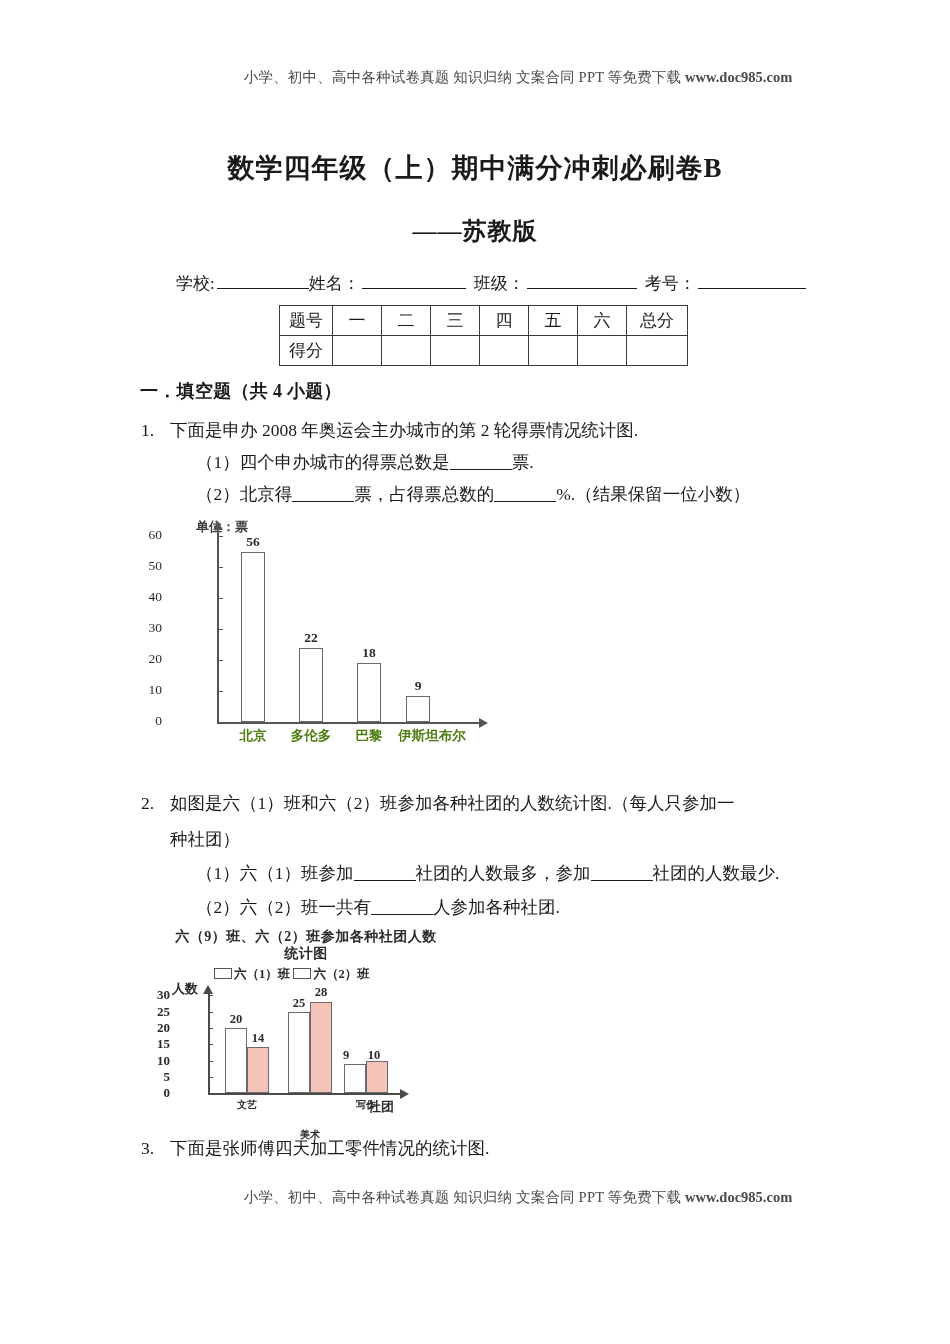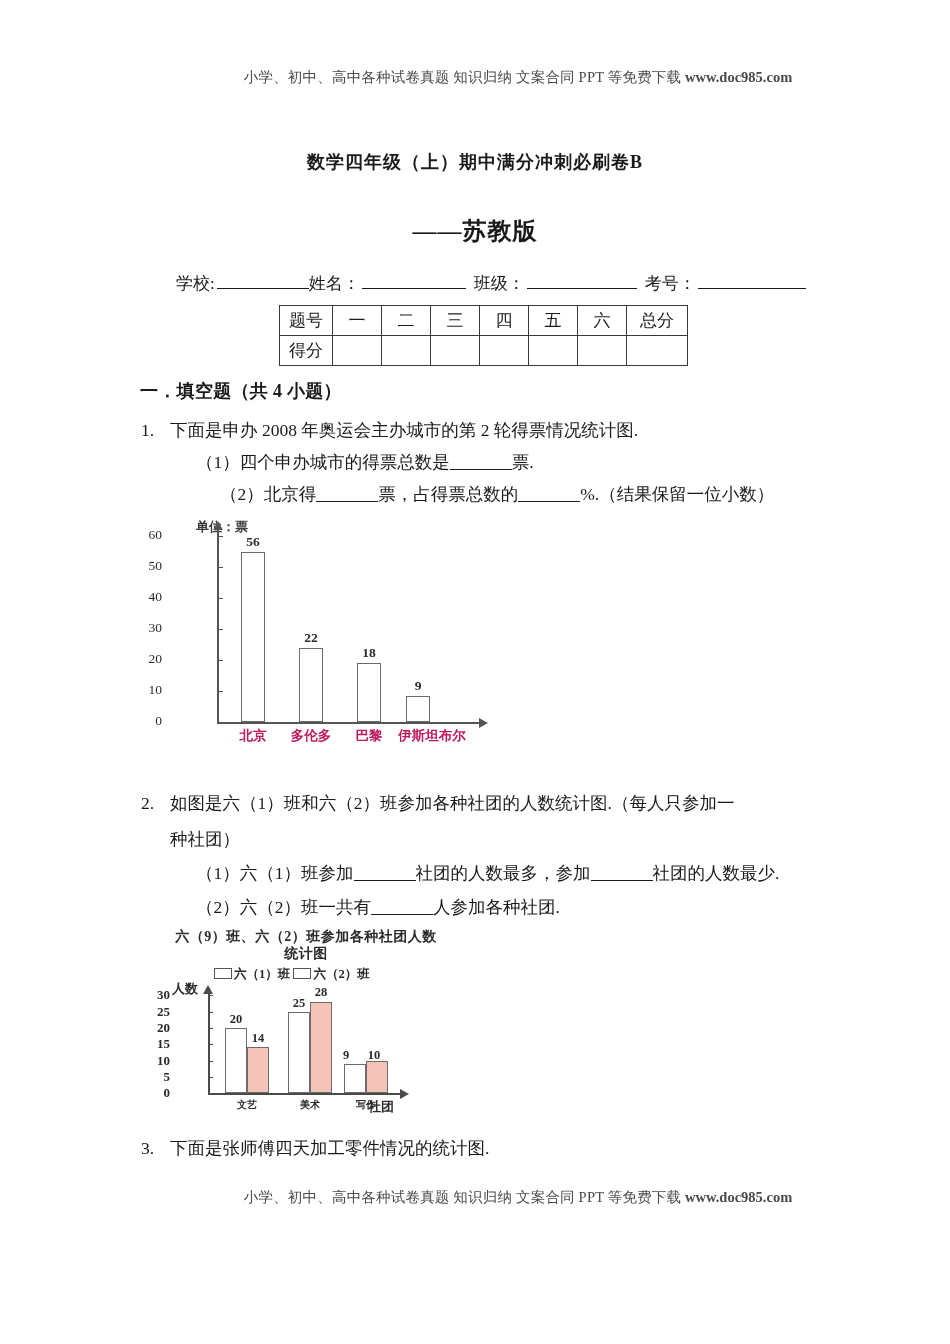--- a/index.html
+++ b/index.html
@@ -38,21 +38,21 @@
   .promo-bottom { top: 1188px; }
   .promo .site { font-weight: bold; letter-spacing: 0; }
 
   
   .doc-title {
     position: absolute;
     left: 0;
     top: 150px;
     width: 950px;
     text-align: center;
-    font-size: 18px;
+    font-size: 27px;
     font-weight: bold;
     letter-spacing: 1px;
   }
   .doc-subtitle {
     position: absolute;
     left: 0;
     top: 215px;
     width: 950px;
     text-align: center;
     font-size: 24px;
@@ -191,21 +191,21 @@
     font-size: 13.5px;
     font-weight: bold;
     color: #2b2b2b;
   }
   .c1-xlabel {
     position: absolute;
     top: 209px;
     text-align: center;
     font-size: 13.5px;
     font-weight: bold;
-    color: #be185d;
+    color: #4d7c0f;
     white-space: nowrap;
   }
 
   
   .chart2 {
     position: absolute;
     left: 172px;
     top: 928px;
     width: 270px;
     height: 205px;
@@ -339,21 +339,21 @@
 
   <div class="section-head">一．填空题（共 4 小题）</div>
 
   <div class="q q-num" style="top:415px;">1.</div>
   <div class="q q-body" style="top:415px;">下面是申办 2008 年奥运会主办城市的第 2 轮得票情况统计图.</div>
 
   <div class="q q-sub" style="top:447px;">
     <span>（1）四个申办城市的得票总数是</span><span class="blank"></span><span>票.</span>
   </div>
 
-  <div class="q q-sub" style="top:479px;margin-left:24px;">
+  <div class="q q-sub" style="top:479px;">
     <span>（2）北京得</span><span class="blank"></span><span>票，占得票总数的</span><span class="blank"></span><span>%.（结果保留一位小数）</span>
   </div>
 
   <div class="chart1">
     <div class="c1-unit">单位：票</div>
     <div class="arrow-up"></div>
     <div class="arrow-right"></div>
     <div class="axis-line c1-yaxis"></div>
     <div class="axis-line c1-xaxis"></div>
 
@@ -461,21 +461,21 @@
     <div class="bar2 a" style="left:53px; width:22px; top:100px; height:65px;"></div>
     <div class="bar2-val" style="left:42px; width:44px; top:84px;">20</div>
     <div class="bar2 b" style="left:75px; width:22px; top:119px; height:46px;"></div>
     <div class="bar2-val" style="left:64px; width:44px; top:103px;">14</div>
     <div class="c2-xlabel" style="left:53px; width:44px;">文艺</div>
 
     <div class="bar2 a" style="left:116px; width:22px; top:84px; height:81px;"></div>
     <div class="bar2-val" style="left:105px; width:44px; top:68px;">25</div>
     <div class="bar2 b" style="left:138px; width:22px; top:74px; height:91px;"></div>
     <div class="bar2-val" style="left:127px; width:44px; top:57px;">28</div>
-    <div class="c2-xlabel" style="left:116px; width:44px;">美术</div>
+    <div class="c2-xlabel" style="left:116px; width:44px;margin-top:30px;">美术</div>
 
     <div class="bar2 a" style="left:172px; width:22px; top:136px; height:29px;"></div>
     <div class="bar2-val" style="left:163px; width:22px; top:120px;">9</div>
     <div class="bar2 b" style="left:194px; width:22px; top:133px; height:32px;"></div>
     <div class="bar2-val" style="left:186px; width:32px; top:120px;">10</div>
     <div class="c2-xlabel" style="left:172px; width:44px;">写作</div>
 
     <div class="c2-xaxis-title">社团</div>
   </div>
 

